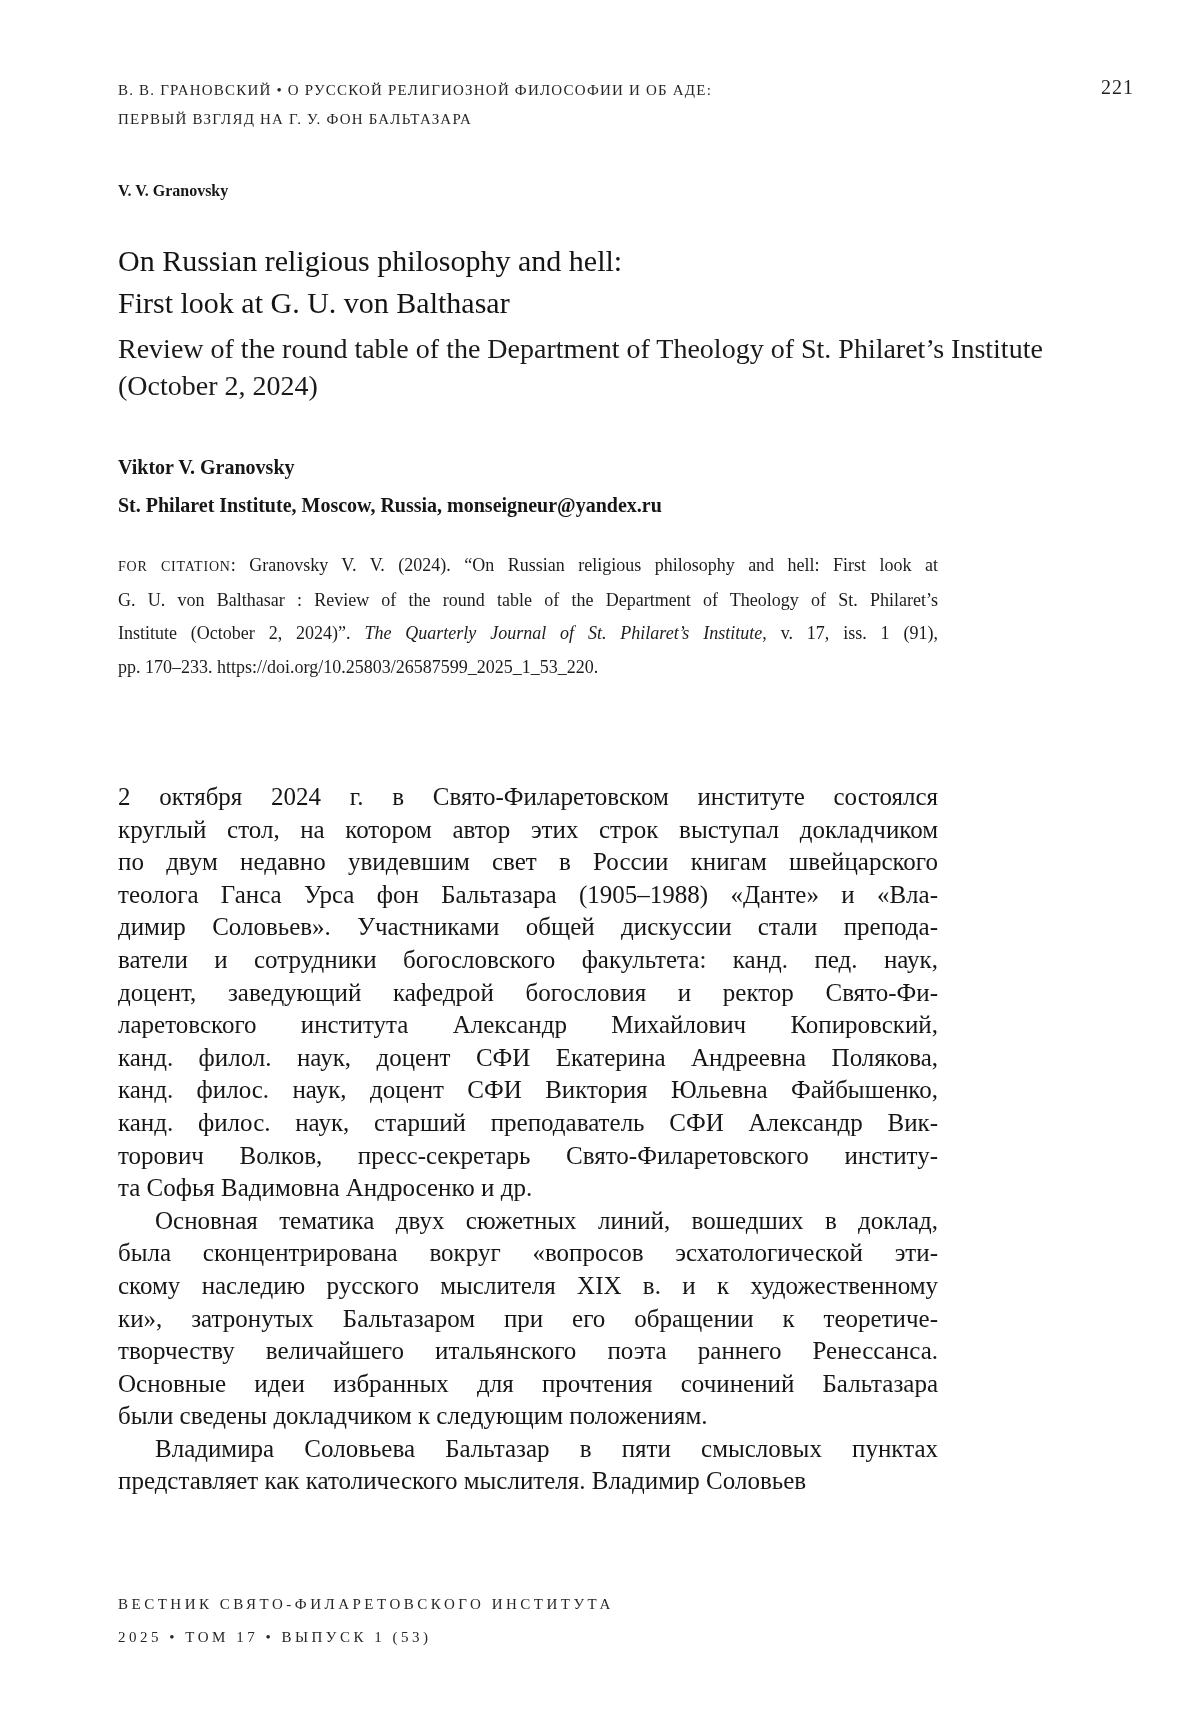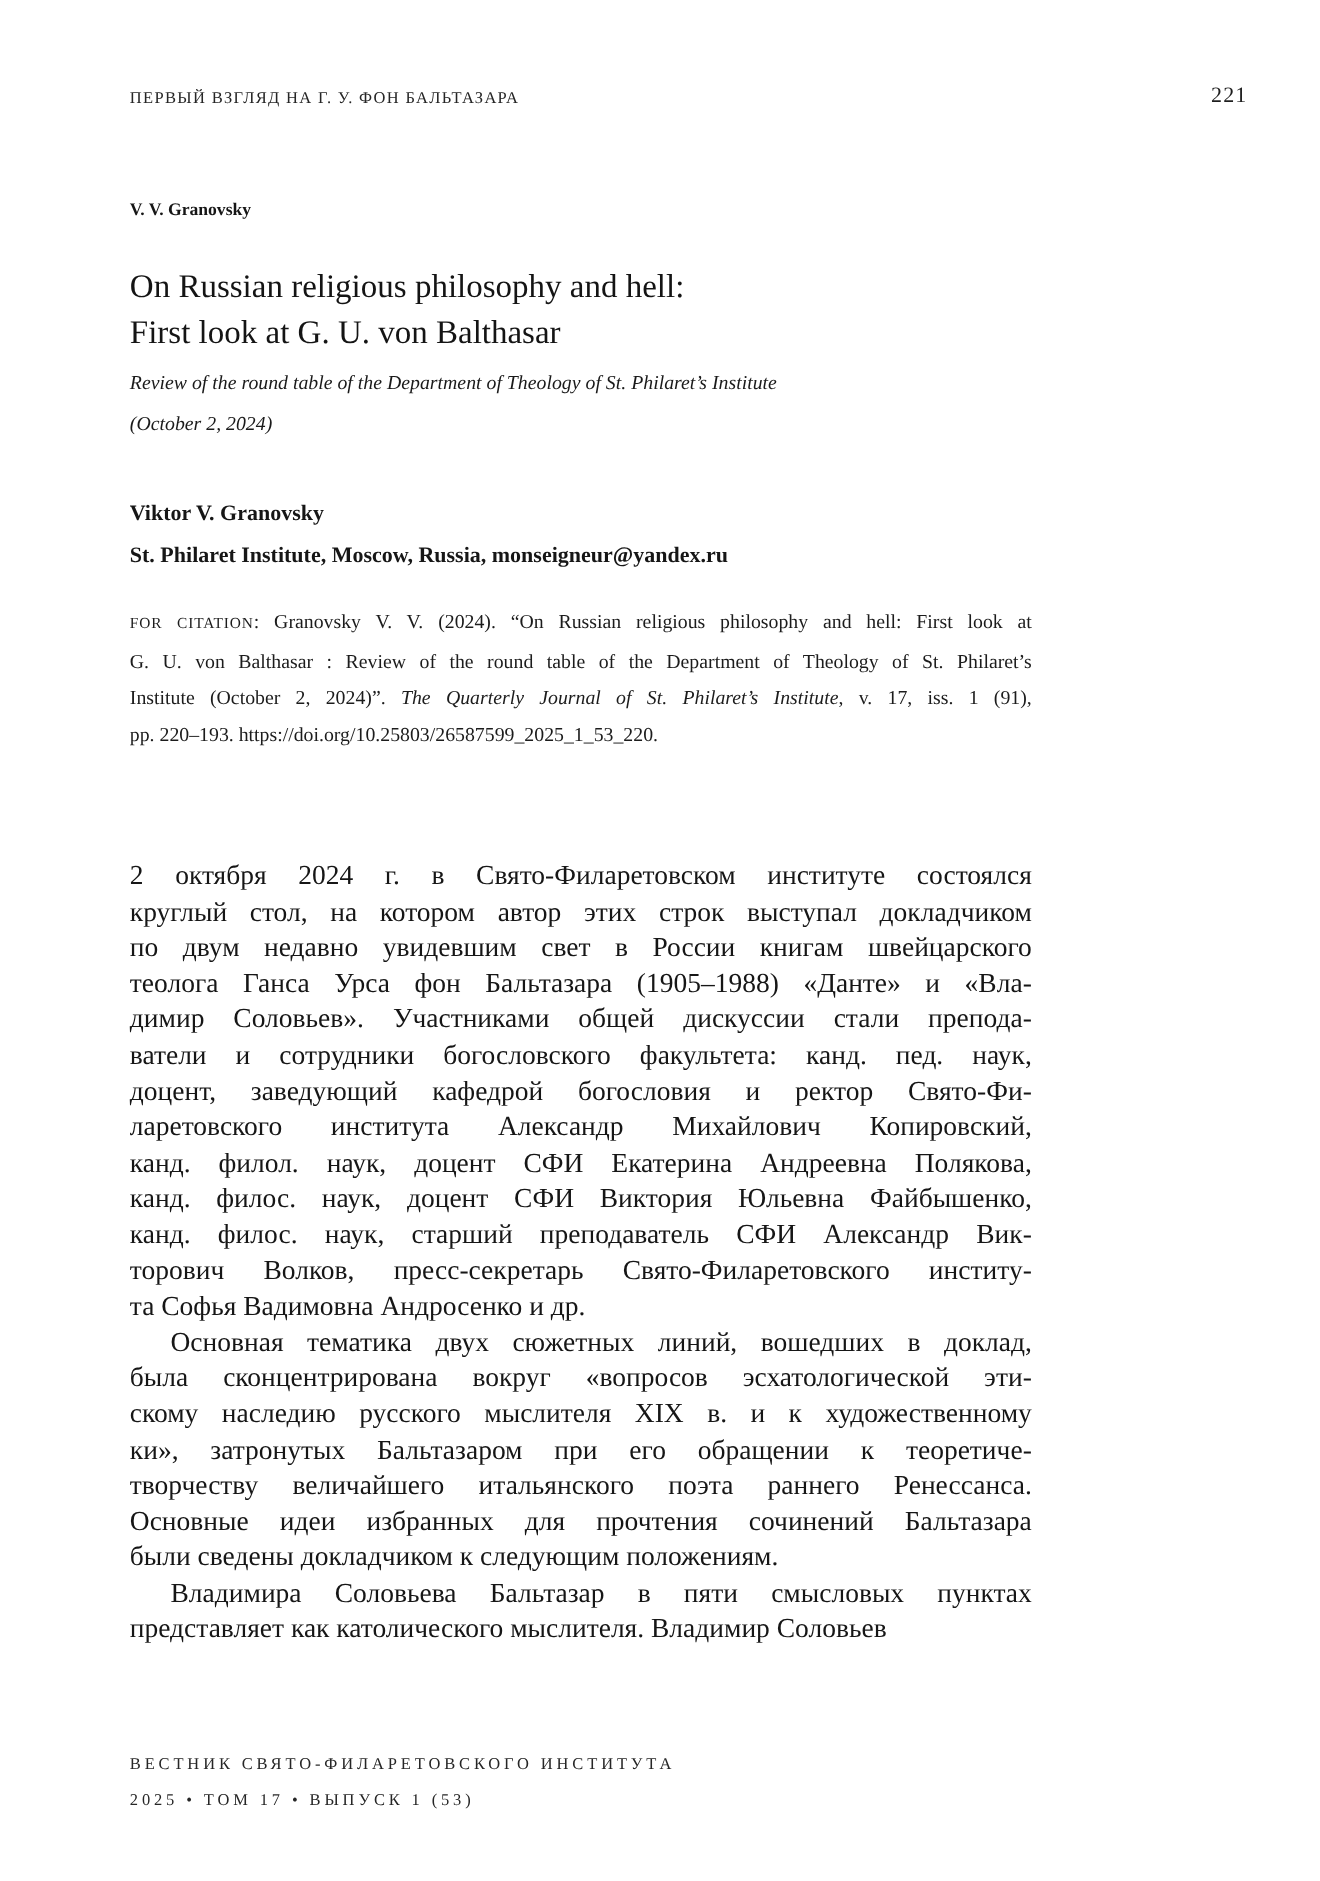--- a/index.html
+++ b/index.html
@@ -49,23 +49,22 @@
     margin: 0;
     font-size: 30px;
     line-height: 42px;
     font-weight: 500;
     color: #141414;
   }
   .article-subtitle {
     position: absolute;
     left: 118px;
     top: 330px;
-    font-size: 18px;
+    font-size: 28px;
     line-height: 37px;
-    font-style: italic;
     color: #1a1a1a;
   }
   .author-block {
     position: absolute;
     left: 118px;
     top: 448px;
     font-size: 20px;
     line-height: 38px;
     font-weight: bold;
     color: #161616;
@@ -103,40 +102,41 @@
     line-height: 33px;
     letter-spacing: 3.5px;
     color: #262626;
   }
   .page-footer .f-line { white-space: nowrap; }
 </style>
 </head>
 <body>
 
 <header class="running-head">
+  <div class="rh-line">В. В. ГРАНОВСКИЙ • О РУССКОЙ РЕЛИГИОЗНОЙ ФИЛОСОФИИ И ОБ АДЕ:</div>
   <div class="rh-line">ПЕРВЫЙ ВЗГЛЯД НА Г. У. ФОН БАЛЬТАЗАРА</div>
   <span class="page-number">221</span>
 </header>
 
 <div class="author-latin">V. V. Granovsky</div>
 
 <h1 class="article-title"><span>On Russian religious philosophy and hell:</span><br><span>First look at G. U. von Balthasar</span></h1>
 
 <div class="article-subtitle"><span>Review of the round table of the Department of Theology of St. Philaret’s Institute</span><br><span>(October 2, 2024)</span></div>
 
 <div class="author-block">
   <div>Viktor V. Granovsky</div>
   <div>St. Philaret Institute, Moscow, Russia, monseigneur@yandex.ru</div>
 </div>
 
 <div class="citation" id="citation">
     <div class="cit-line"><span class="sc">FOR CITATION</span><span>: Granovsky V. V. (2024). “On Russian religious philosophy and hell: First look at</span></div>
     <div class="cit-line"><span>G. U. von Balthasar : Review of the round table of the Department of Theology of St. Philaret’s</span></div>
     <div class="cit-line"><span>Institute (October 2, 2024)”. </span><span class="it">The Quarterly Journal of St. Philaret’s Institute</span><span>, v. 17, iss. 1 (91),</span></div>
-    <div class="cit-line last"><span>pp. 220–193. https://doi.org/10.25803/26587599_2025_1_53_220.</span></div>
+    <div class="cit-line last"><span>pp. 170–233. https://doi.org/10.25803/26587599_2025_1_53_220.</span></div>
   </div>
 
 <div class="body-text" id="body-text">
     <div class="body-line">2 октября 2024 г. в Свято-Филаретовском институте состоялся</div>
     <div class="body-line">круглый стол, на котором автор этих строк выступал докладчиком</div>
     <div class="body-line">по двум недавно увидевшим свет в России книгам швейцарского</div>
     <div class="body-line">теолога Ганса Урса фон Бальтазара (1905–1988) «Данте» и «Вла-</div>
     <div class="body-line">димир Соловьев». Участниками общей дискуссии стали препода-</div>
     <div class="body-line">ватели и сотрудники богословского факультета: канд. пед. наук,</div>
     <div class="body-line">доцент, заведующий кафедрой богословия и ректор Свято-Фи-</div>

